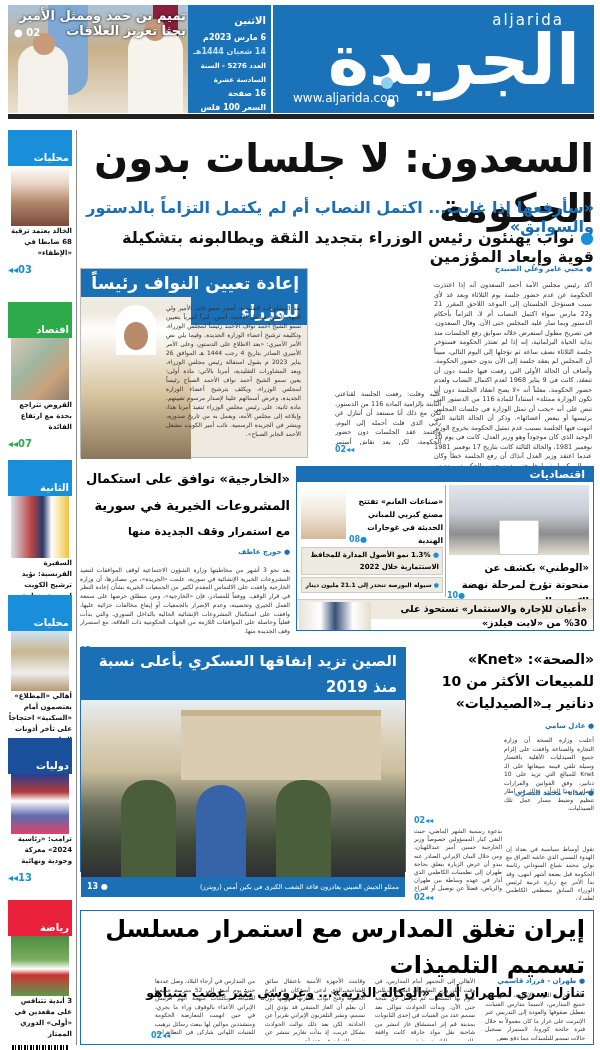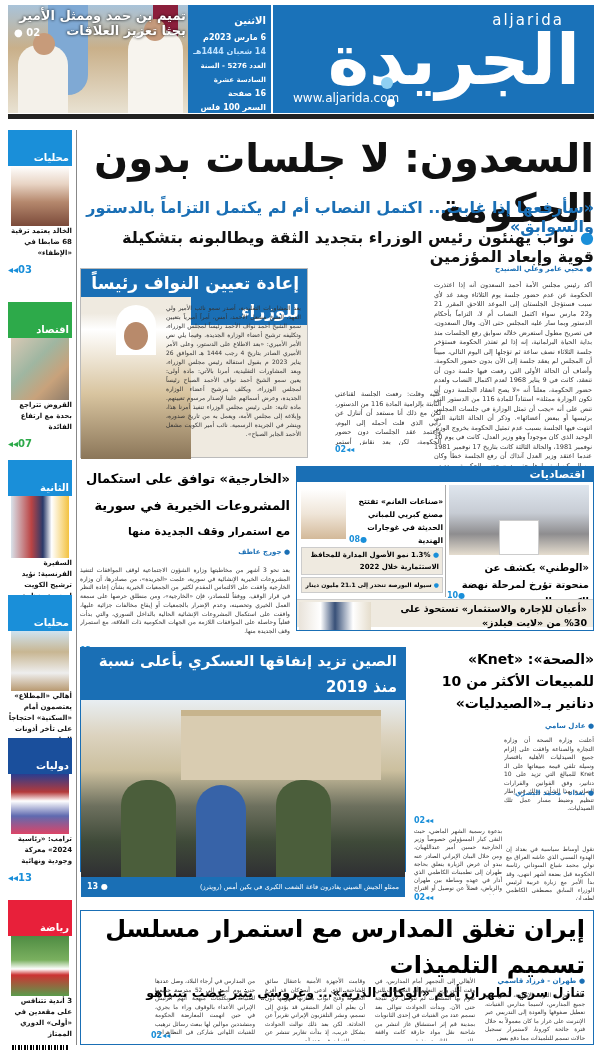--- a/index.html
+++ b/index.html
@@ -154,21 +154,21 @@
   <div class="sep" style="position:absolute;left:148px;top:18px;width:1px;height:112px"></div>
   <div class="photo" style="position:absolute;left:4px;top:22px;width:45px;height:50px;background:linear-gradient(180deg,#fff 0%,#efe5d8 50%,#d3b999 100%)"></div>
   <div style="position:absolute;left:52px;top:28px;width:94px;font-size:7.5px;font-weight:bold;line-height:13px;text-align:right">«صناعات الغانم» تفتتح مصنع كبريي للمباني الحديثة في غوجارات الهندية</div>
   <div class="pg" style="position:absolute;left:52px;top:68px"><span>08</span>●</div>
   <div style="position:absolute;left:4px;top:80px;width:142px;height:28px;background:#efeae0;border:1px solid #ccc;font-size:7px;font-weight:bold;line-height:12px;text-align:right;padding:1px 3px">
     <span class="bullet">● </span><span>1.3% نمو الأصول المدارة للمحافظ الاستثمارية خلال 2022</span>
   </div>
   <div style="position:absolute;left:4px;top:110px;width:142px;height:16px;background:#efeae0;border:1px solid #ccc;font-size:6px;font-weight:bold;line-height:13px;text-align:right;padding:0 3px">
     <span class="bullet">● </span><span>سيولة البورصة تنحدر إلى 21.1 مليون دينار</span>
   </div>
-  <div style="position:absolute;left:0;top:132px;width:296px;height:28px;background:#efeae0;border-top:1px solid #ccc">
+  <div style="position:absolute;left:0;top:132px;width:296px;height:20px;background:#efeae0;border-top:1px solid #ccc">
     <div class="photo" style="position:absolute;left:2px;top:2px;width:72px;height:28px;background:linear-gradient(90deg,#e9e3da 0%,#fff 30%,#385078 50%,#fff 75%,#e5ddcc 100%)"></div>
     <div style="position:absolute;right:6px;top:2px;width:210px;font-size:9.5px;font-weight:bold;line-height:14px;text-align:right">«أعيان للإجارة والاستثمار» تستحوذ على 30% من «لايت فيلدز»</div>
   </div>
 </div>
 
 <div class="abs" style="left:80px;top:647px;width:326px;height:225px;border:1px solid #1a6fb5">
   <div class="box-blue-title" style="font-size:15px;line-height:26px">الصين تزيد إنفاقها العسكري بأعلى نسبة منذ 2019</div>
   <div class="photo" style="height:177px;background:linear-gradient(180deg,#e8eef2 0%,#dcd3bf 20%,#cbbf9e 40%,#6d705e 60%,#3f4a39 80%,#2f2f33 100%)">
     <div style="position:absolute;left:100px;top:10px;width:200px;height:70px;background:#d9ccb1;border-top:6px solid #c7b48d"></div>
     <div style="position:absolute;left:40px;top:80px;width:55px;height:97px;background:#4b5e3b;border-radius:25px 25px 0 0"></div>

